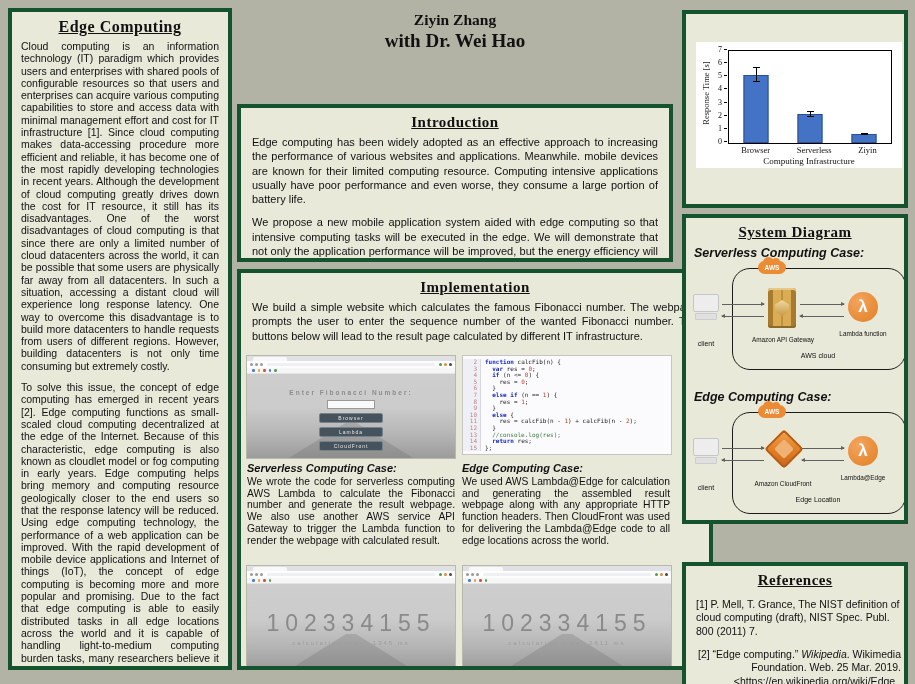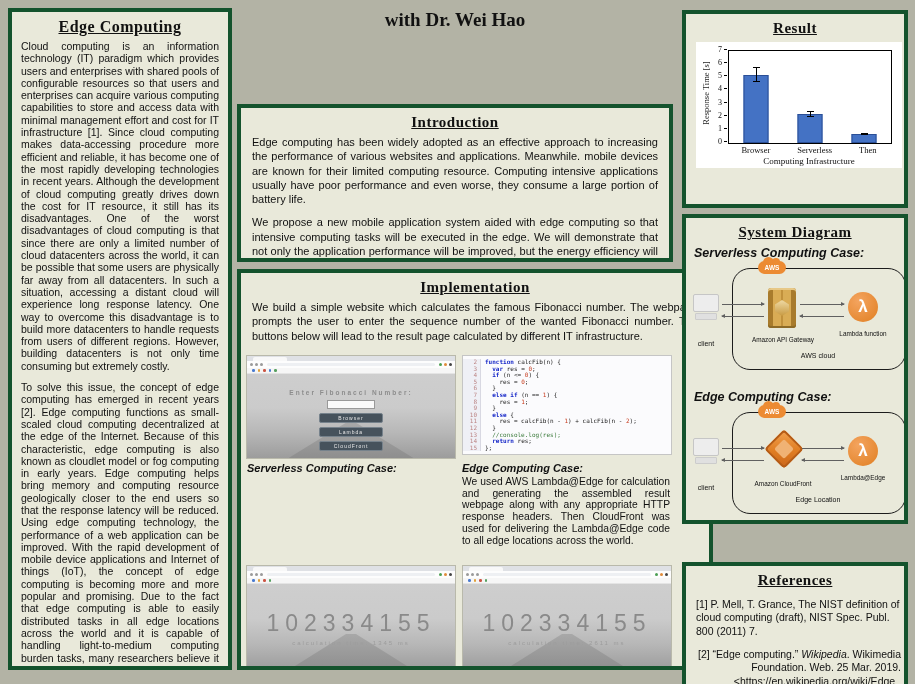--- a/index.html
+++ b/index.html
@@ -119,20 +119,21 @@
 
 <div class="panel" id="left-panel">
   <div class="phead">Edge Computing</div>
   <div class="body-just">
     <p>Cloud computing is an information technology (IT) paradigm which provides users and enterprises with shared pools of configurable resources so that users and enterprises can acquire various computing capabilities to store and access data with minimal management effort and cost for IT infrastructure [1]. Since cloud computing makes data-accessing procedure more efficient and reliable, it has become one of the most rapidly developing technologies in recent years. Although the development of cloud computing greatly drives down the cost for IT resource, it still has its disadvantages. One of the worst disadvantages of cloud computing is that since there are only a limited number of cloud datacenters across the world, it can be possible that some users are physically far away from all datacenters. In such a situation, accessing a distant cloud will experience long response latency. One way to overcome this disadvantage is to build more datacenters to handle requests from users of different regions. However, building datacenters is not only time consuming but extremely costly.</p>
     <p>To solve this issue, the concept of edge computing has emerged in recent years [2]. Edge computing functions as small-scaled cloud computing decentralized at the edge of the Internet. Because of this characteristic, edge computing is also known as cloudlet model or fog computing in early years. Edge computing helps bring memory and computing resource geologically closer to the end users so that the response latency will be reduced. Using edge computing technology, the performance of a web application can be improved. With the rapid development of mobile device applications and Internet of things (IoT), the concept of edge computing is becoming more and more popular and promising. Due to the fact that edge computing is able to easily distributed tasks in all edge locations across the world and it is capable of handling light-to-medium computing burden tasks, many researchers believe it will help accelerate the performance of mobile application and IoT, while saving the energy for those devices.</p>
   </div>
 </div>
 
 <div id="title-block">
+  <div id="poster-author">Ziyin Zhang</div>
   <div id="poster-advisor">with Dr. Wei Hao</div>
 </div>
 
 <div class="panel" id="intro-panel">
   <div class="phead">Introduction</div>
   <div class="body-just">
     <p>Edge computing has been widely adopted as an effective approach to increasing the performance of various websites and applications. Meanwhile. mobile devices are known for their limited computing resource. Computing intensive applications usually have poor performance and even worse, they consume a large portion of battery life.</p>
     <p>We propose a new mobile application system aided with edge computing so that intensive computing tasks will be executed in the edge. We will demonstrate that not only the application performance will be improved, but the energy efficiency will be significantly increased.</p>
   </div>
 </div>
@@ -185,24 +186,25 @@
         <div class="code-row"><span class="code-no">11</span><span class="code-txt">    res = calcFib(n - <span class="tok-n">1</span>) + calcFib(n - <span class="tok-n">2</span>);</span></div>
         <div class="code-row"><span class="code-no">12</span><span class="code-txt">  }</span></div>
         <div class="code-row"><span class="code-no">13</span><span class="code-txt"><span class="tok-c">  //console.log(res);</span></span></div>
         <div class="code-row"><span class="code-no">14</span><span class="code-txt">  <span class="tok-k">return</span> res;</span></div>
         <div class="code-row"><span class="code-no">15</span><span class="code-txt">};</span></div>
       </div>
   </div>
 
   <div class="case-col" style="left:6px;top:190px;">
     <h4>Serverless Computing Case:</h4>
+    <div>We wrote the code for serverless computing AWS Lambda to calculate the Fibonacci number and generate the result webpage. We also use another AWS service API Gateway to trigger the Lambda function to render the webpage with calculated result.</div>
   </div>
   <div class="case-col" style="left:221px;top:190px;">
     <h4>Edge Computing Case:</h4>
-    <div>We used AWS Lambda@Edge for calculation and generating the assembled result webpage along with any appropriate HTTP response headers. Then CloudFront was used for delivering the Lambda@Edge code to all edge locations across the world.</div>
+    <div>We used AWS Lambda@Edge for calculation and generating the assembled result webpage along with any appropriate HTTP function headers. Then CloudFront was used for delivering the Lambda@Edge code to all edge locations across the world.</div>
   </div>
 
   <div class="mockup" style="left:5px;top:292px;width:210px;height:106px;">
     <div class="chrome-tabs">
         <span class="tab"></span>
       </div>
     <div class="chrome-bar">
       <span class="nav-dot"></span>
       <span class="nav-dot"></span>
       <span class="nav-dot"></span>
@@ -244,21 +246,20 @@
     </div>
     <div class="fog">
       <div class="road"></div>
       <div class="big-num">102334155</div>
       <div class="calc-time">calculation time: 2611 ms</div>
     </div>
   </div>
 </div>
 
 <div class="panel" id="result-panel">
-  <div class="phead">Result</div>
   <div class="chart">
     <div class="chart-ylabel">Response Time [s]</div>
     <div class="chart-yticks">
         <div class="ytick" style="bottom: -4px;">0</div>
         <div class="ytick" style="bottom: 9.14286px;">1</div>
         <div class="ytick" style="bottom: 22.2857px;">2</div>
         <div class="ytick" style="bottom: 35.4286px;">3</div>
         <div class="ytick" style="bottom: 48.5714px;">4</div>
         <div class="ytick" style="bottom: 61.7143px;">5</div>
         <div class="ytick" style="bottom: 74.8571px;">6</div>
@@ -274,21 +275,21 @@
           <div class="err" style="height: 6.57143px; bottom: 25.6286px;"></div>
         </div>
         <div class="bar-slot">
           <div class="bar" style="height: 9.2px; background: rgb(68, 114, 196);"></div>
           <div class="err" style="height: 2.62857px; bottom: 7.88571px;"></div>
         </div>
       </div>
     <div class="chart-xcats">
         <span>Browser</span>
         <span>Serverless</span>
-        <span>Then</span>
+        <span>Ziyin</span>
       </div>
     <div class="chart-xlabel">Computing Infrastructure</div>
   </div>
 </div>
 
 <div class="panel" id="system-panel">
   <div class="phead">System Diagram</div>
   <div class="sd-label" style="top:28px;">Serverless Computing Case:</div>
 
   <div class="sd" style="top:46px;">

